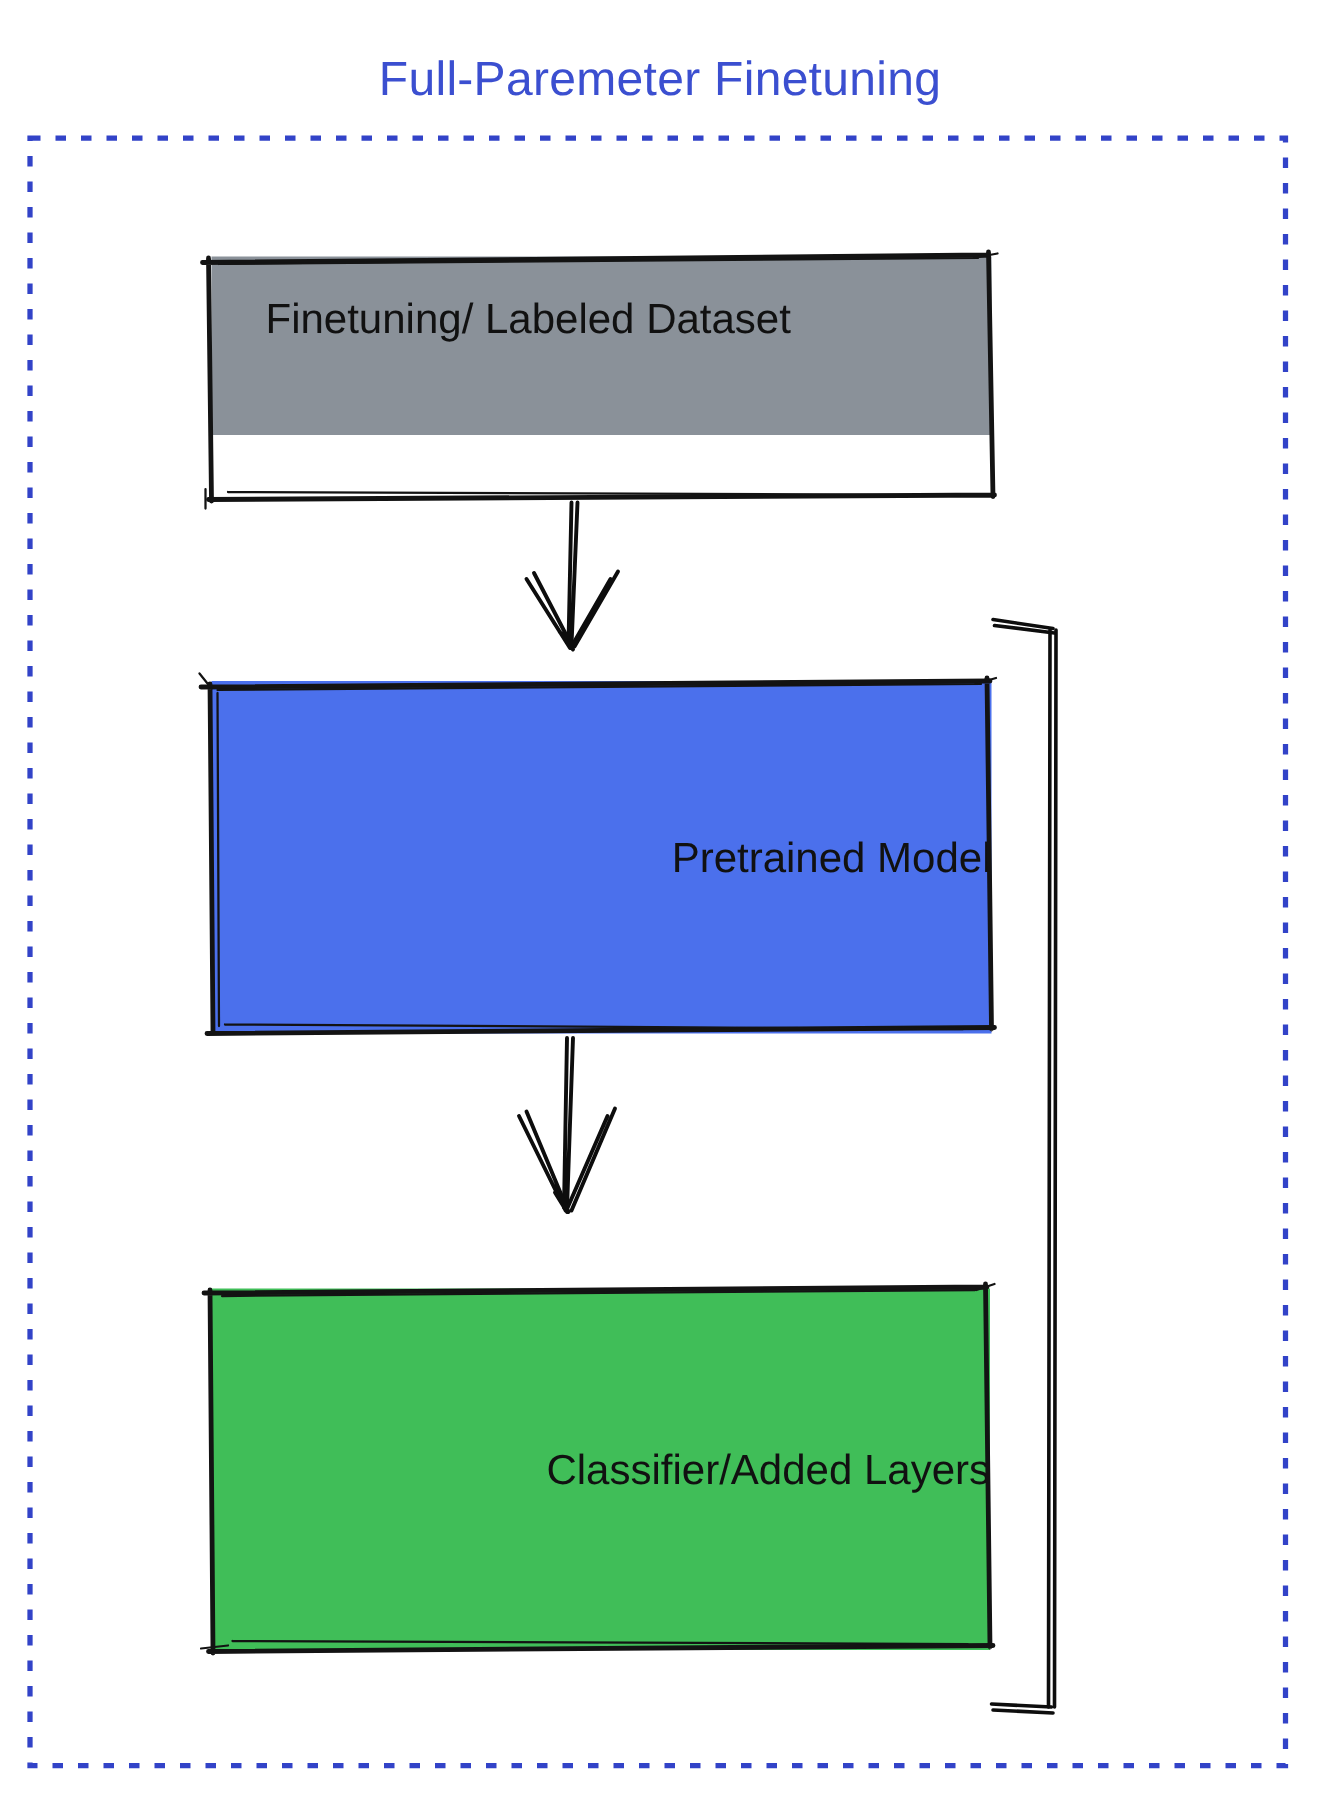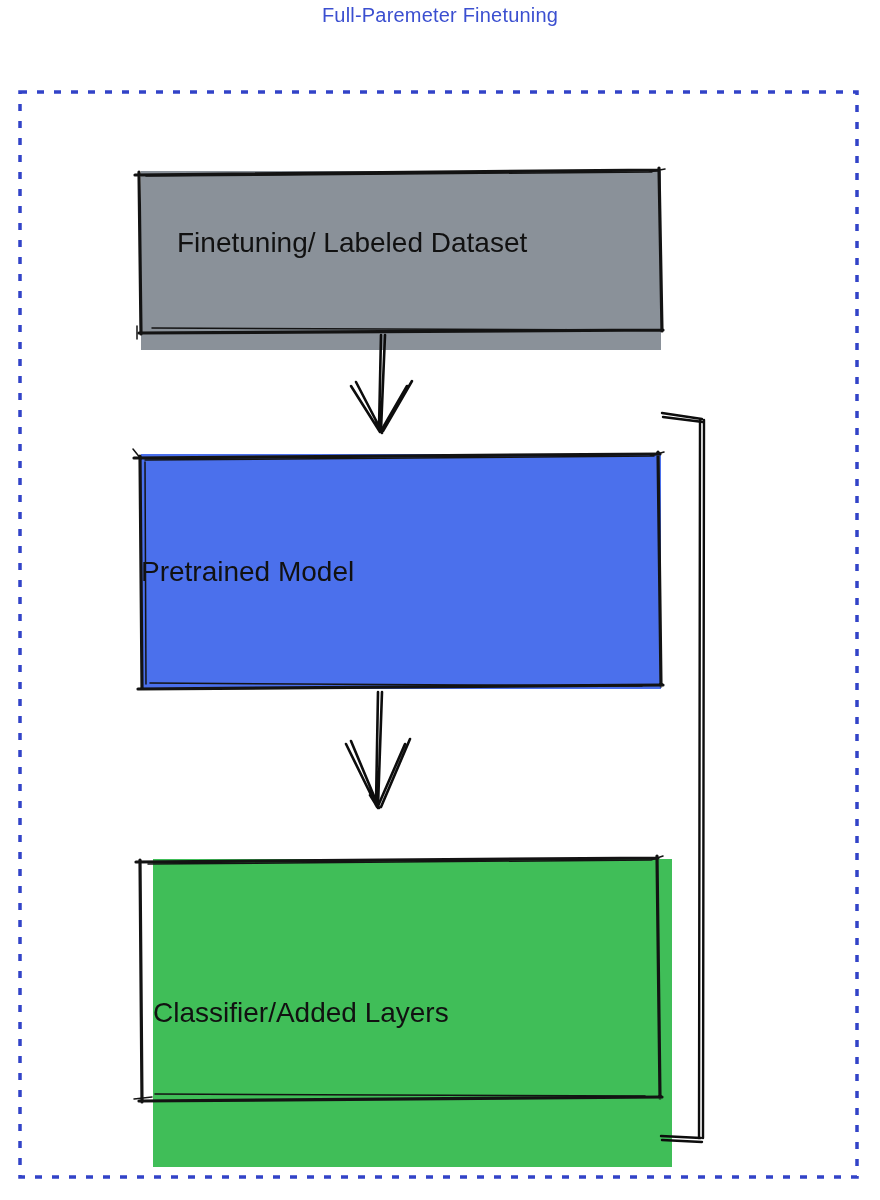--- a/index.html
+++ b/index.html
@@ -10,63 +10,62 @@
   }
   #canvas {
     position: relative;
     width: 880px;
     height: 1200px;
     background: #ffffff;
     overflow: hidden;
   }
   .diagram-title {
     position: absolute;
-    top: 4px;
+    top: 34px;
     left: 0;
     width: 880px;
     text-align: center;
-    font-size: 20px;
+    font-size: 32px;
     font-weight: 400;
     color: #3B4FD0;
     letter-spacing: 0.2px;
   }
   svg.overlay {
     position: absolute;
     top: 0;
     left: 0;
     width: 880px;
     height: 1200px;
     z-index: 3;
     pointer-events: none;
   }
   .node {
     position: absolute;
     display: flex;
     align-items: center;
-    justify-content: flex-start;
+    justify-content: flex-end;
     z-index: 1;
     color: #111111;
     font-size: 28px;
   }
   .node-dataset {
-    left: 141px; top: 171px; width: 520px; height: 179px;
+    left: 141px; top: 171px; width: 520px; height: 119px;
     background: #8A9199;
     justify-content: flex-start;
     padding-left: 36px;
     padding-bottom: 36px;
     box-sizing: border-box;
   }
   .node-pretrained {
     left: 141px; top: 454px; width: 520px; height: 235px;
     background: #4B70EC;
   }
   .node-classifier {
-    left: 141px; top: 859px; width: 519px; height: 308px;
+    left: 141px; top: 859px; width: 519px; height: 241px;
     background: #40BE58;
-    margin-left: 12px;
   }
   .bracket-label {
     position: absolute;
     left: 737px;
     top: 693px;
     z-index: 2;
     color: #111111;
     font-size: 27px;
     line-height: 38px;
     white-space: nowrap;

